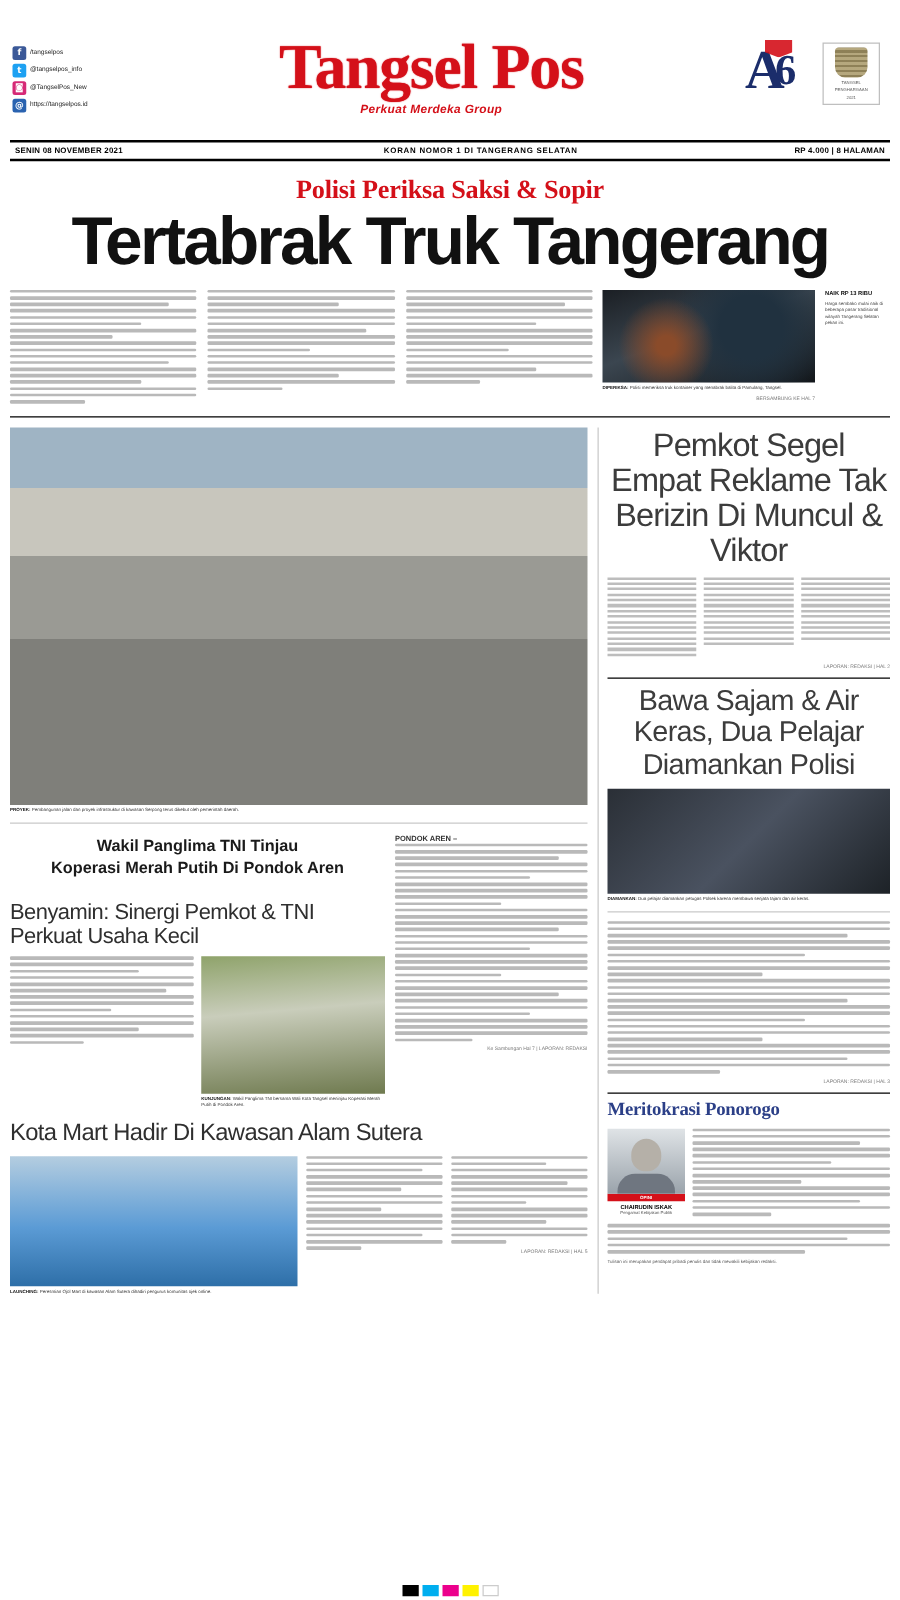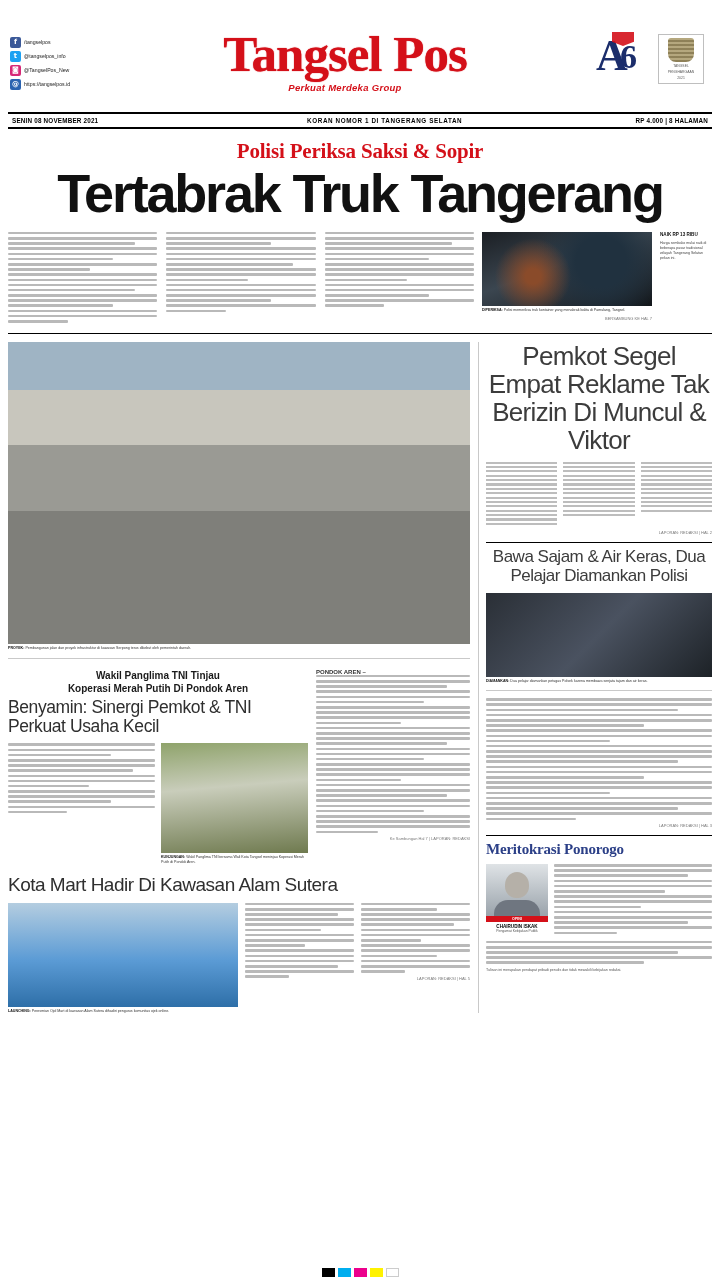--- a/index.html
+++ b/index.html
@@ -218,36 +218,36 @@
   .big-photo { height: 302px; }
   .sec-title {
     font-family: "Liberation Sans", sans-serif;
     font-size: 26px;
     line-height: 1.08;
     color: #3c3c3c;
     text-align: center;
     letter-spacing: -0.7px;
   }
   .sec-title2 {
-    font-size: 17px;
+    font-size: 23px;
     line-height: 1.1;
     color: #3c3c3c;
     text-align: center;
     letter-spacing: -0.5px;
   }
   .mini-cols { display: flex; gap: 6px; margin-top: 7px; }
   .mini-cols .col .ln { height: 2.2px; background:#bdbdbd; margin-bottom:2.2px;}
   .byline {
     font-size: 4px; color: #7a7a7a; text-align: right; margin-top: 3px;
   }
 
   
   .subhead-small {
-    font-size: 10px; font-weight: bold; text-align: center;
-    color: #1a1a1a; line-height: 1.3; margin-bottom: 3px;
+    font-size: 13px; font-weight: bold; text-align: center;
+    color: #1a1a1a; line-height: 1.3; margin-bottom: 17px;
   }
   .subtitle-med {
     font-family: "Liberation Sans", sans-serif;
     font-size: 17.5px; line-height: 1.1; color: #2f2f2f;
     letter-spacing: -0.4px;
   }
   .section2 { display: flex; gap: 8px; margin-top: 10px; }
   .sec2-left { width: 300px; }
   .sec2-right { flex: 1; }
 

